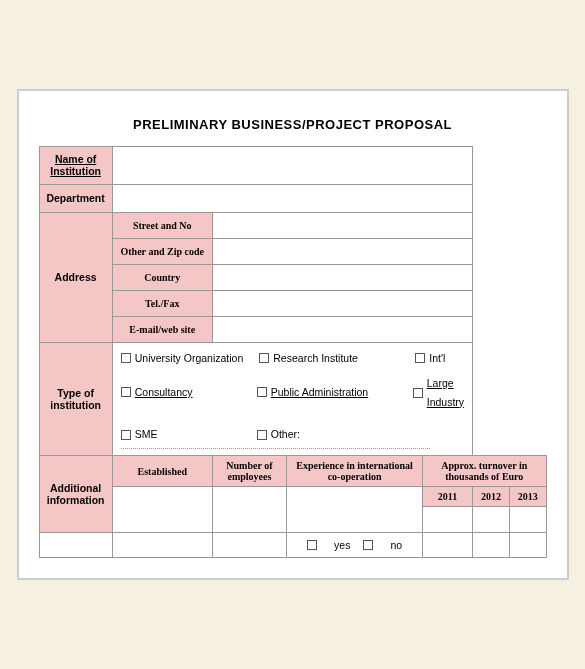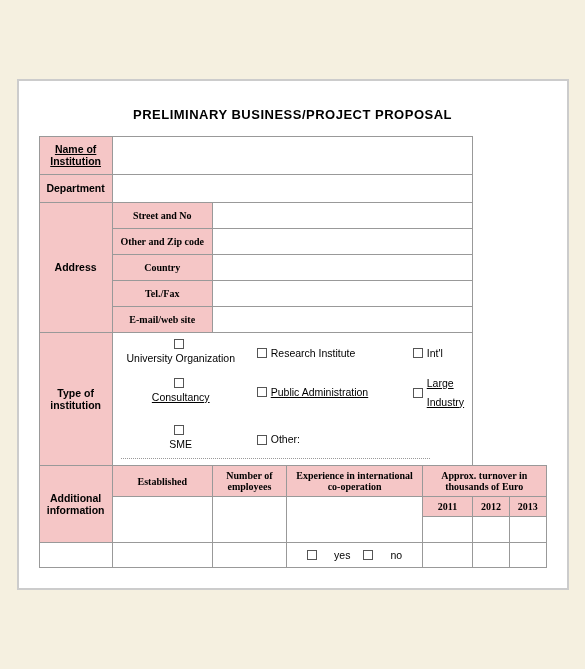--- a/index.html
+++ b/index.html
@@ -61,21 +61,20 @@
     .checkbox-row {
       display: flex;
       align-items: center;
       margin-bottom: 2px;
     }
     .cb-group {
       display: flex;
       align-items: center;
       margin-right: 16px;
       min-width: 120px;
-      flex-direction: column;
     }
     .cb-group2 {
       display: flex;
       align-items: center;
       margin-right: 16px;
       min-width: 140px;
     }
     .cb-group3 {
       display: flex;
       align-items: center;

